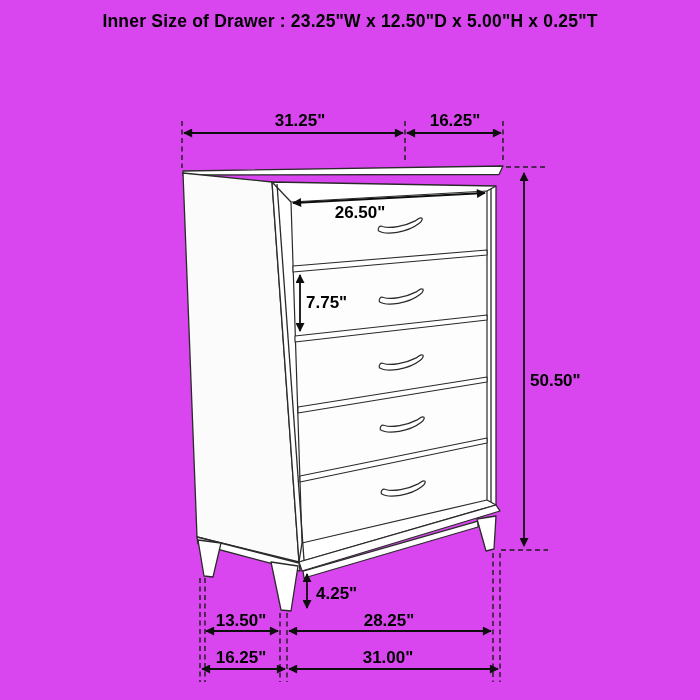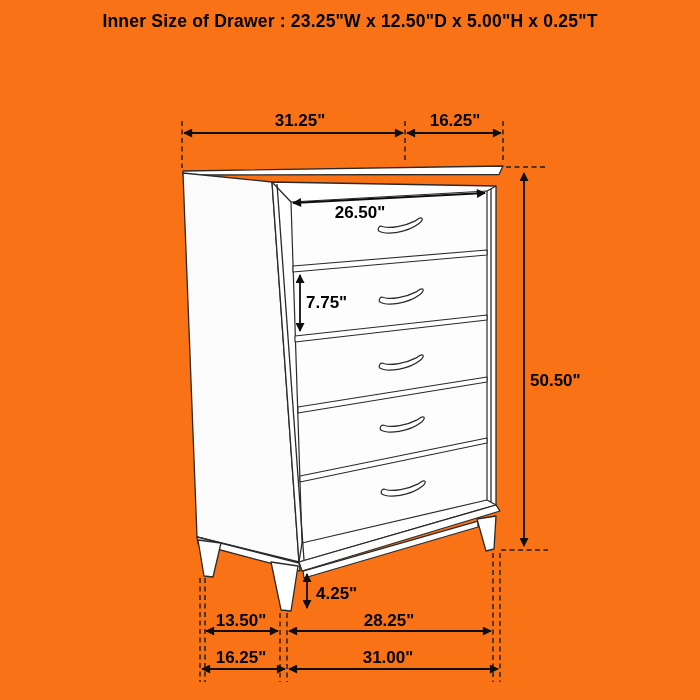--- a/index.html
+++ b/index.html
@@ -1,16 +1,16 @@
 <!DOCTYPE html>
 <html><head>
 <meta charset="utf-8">
 <style>
   html,body{margin:0;padding:0;background:#ffffff;}
-  .page{position:relative;width:700px;height:700px;background:#f97316;overflow:hidden;
+  .page{position:relative;width:700px;height:700px;background:#d946ef;overflow:hidden;
         font-family:"Liberation Sans",sans-serif;}
   svg text{font-family:"Liberation Sans",sans-serif;font-weight:bold;fill:#000000;}
   .title-text{font-size:17.5px;letter-spacing:0.2px;}
   .dim-label{font-size:17px;}
   .ln{stroke:#2a2a2a;stroke-width:1.3;fill:none;stroke-linejoin:round;}
   .face{fill:#ffffff;stroke:#2a2a2a;stroke-width:1.3;stroke-linejoin:round;}
   .face-side{fill:#fbfbfb;stroke:#2a2a2a;stroke-width:1.3;stroke-linejoin:round;}
   .face-inner{fill:#fdfdfd;stroke:#2a2a2a;stroke-width:1.2;stroke-linejoin:round;}
   .rail{fill:#ffffff;stroke:#2a2a2a;stroke-width:1.1;stroke-linejoin:round;}
   .leg{fill:#ffffff;stroke:#2a2a2a;stroke-width:1.3;stroke-linejoin:round;}

